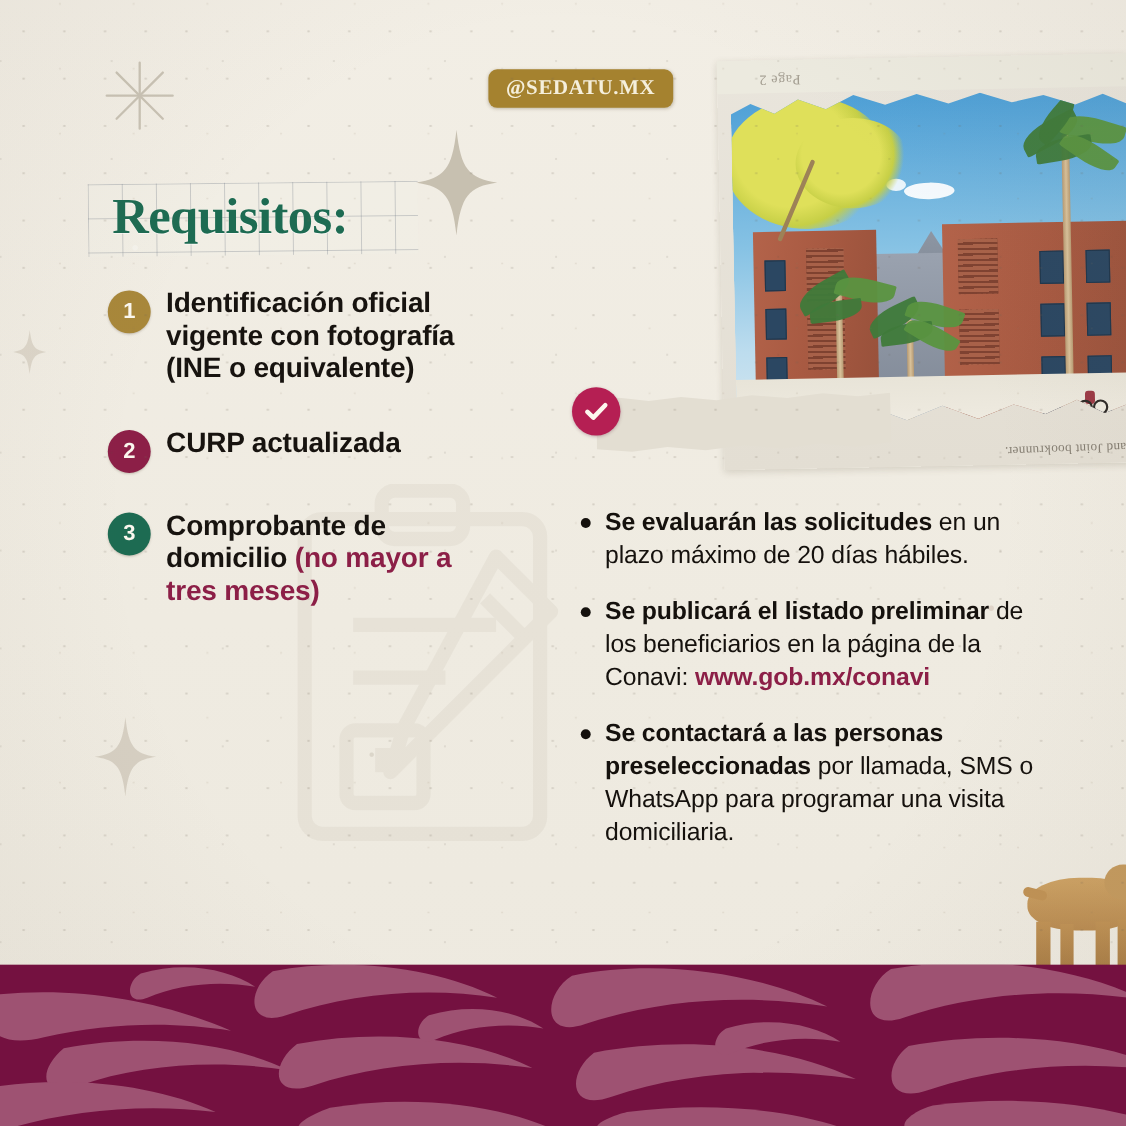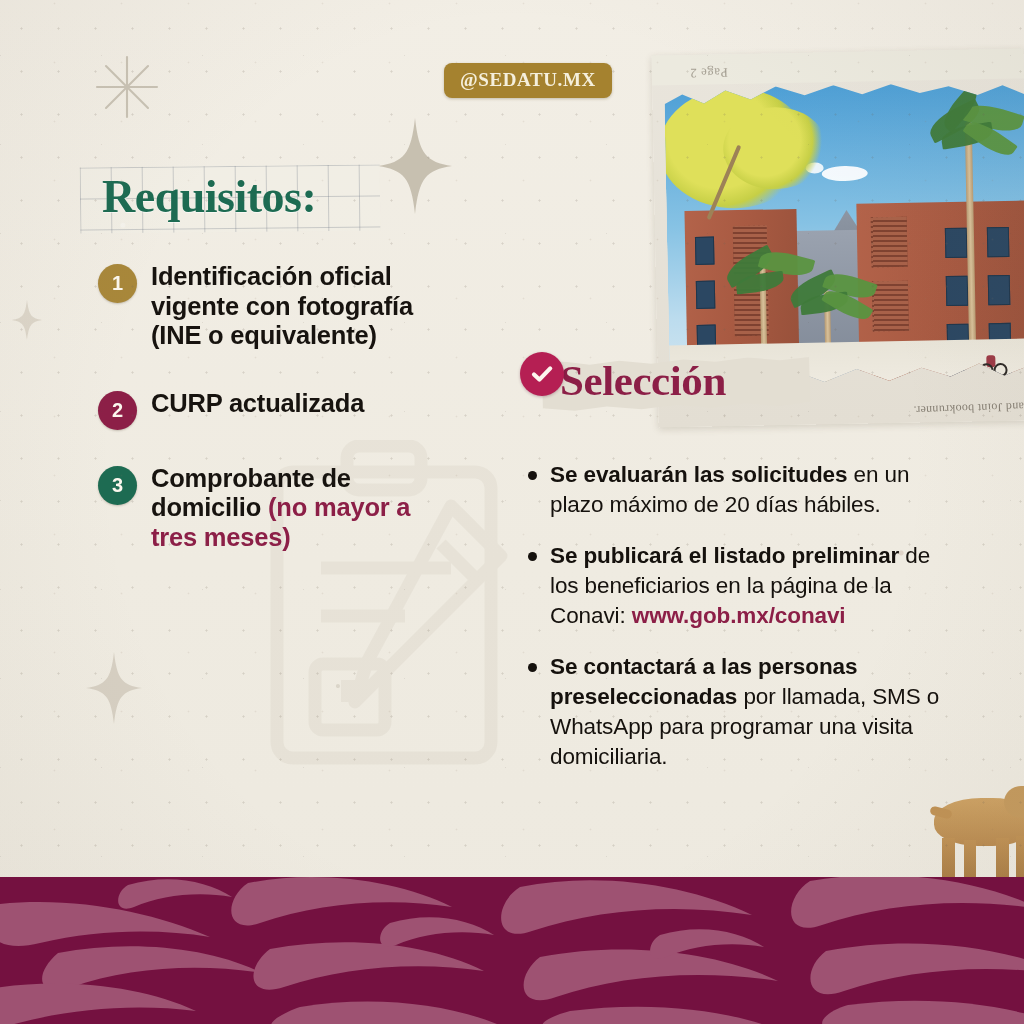--- a/index.html
+++ b/index.html
@@ -334,21 +334,20 @@
 
   </div>
 
   <div class="sel-head">
     <div class="torn-strip"></div>
     <div class="check-badge">
       <svg width="26" height="26" viewBox="0 0 26 26" aria-hidden="true">
         <path d="M5 13.4 L10.4 18.6 L21.2 7.4" fill="none" stroke="#fdf6ee" stroke-width="4.2" stroke-linecap="round" stroke-linejoin="round"></path>
       </svg>
     </div>
-    <div class="sel-title">Selección</div>
   </div>
 
   <div class="sel-list">
 
     <div class="sel-item">
       <div class="dot"></div>
       <div class="sel-text"><b>Se evaluarán las solicitudes</b><span> en un plazo máximo de 20 días hábiles.</span></div>
     </div>
 
     <div class="sel-item" style="margin-top:10px;">

